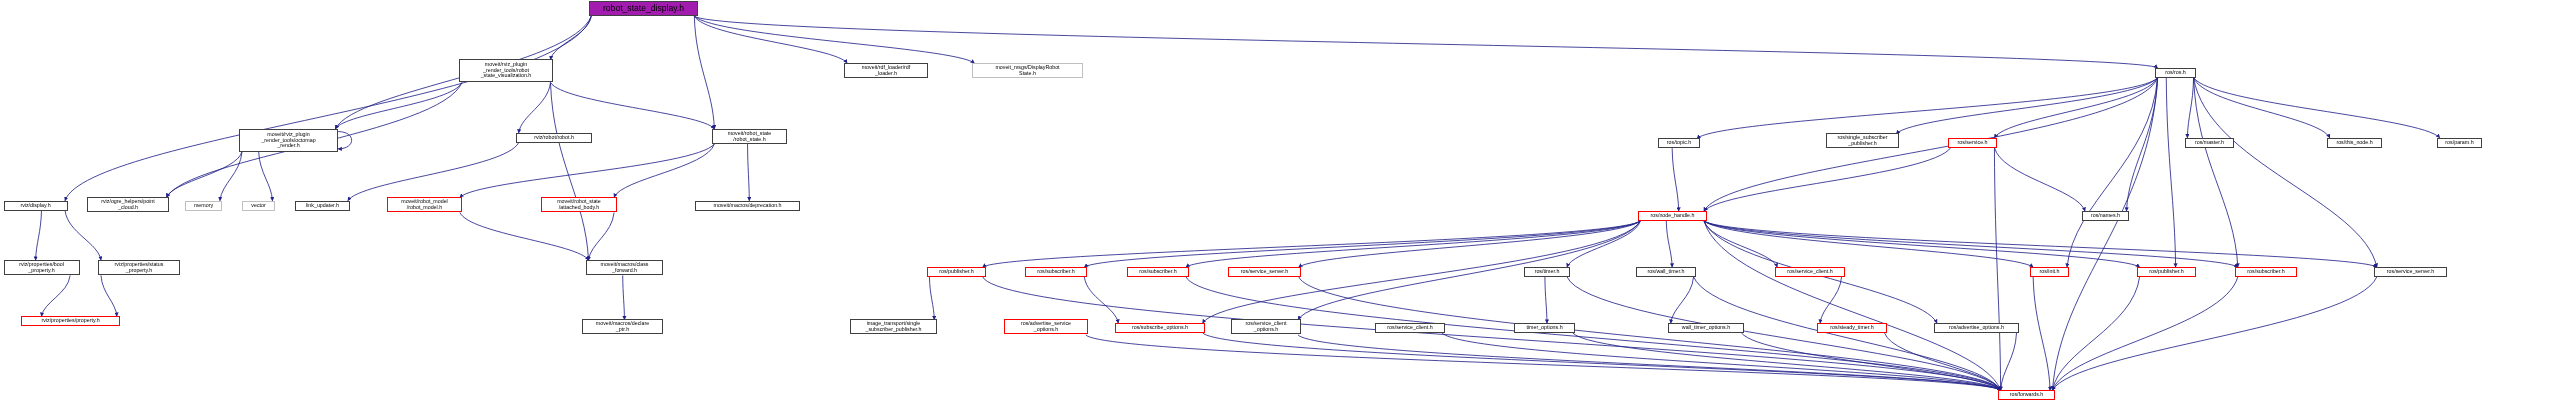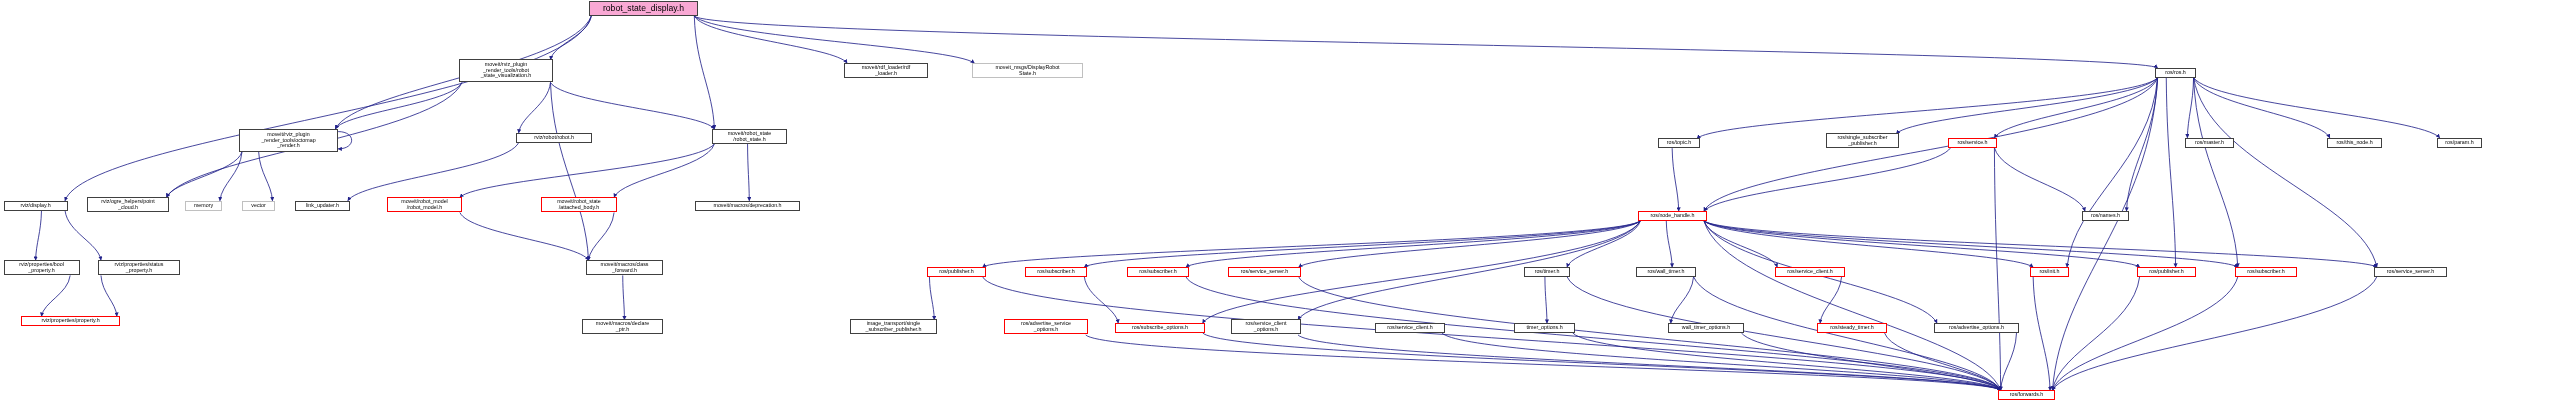--- a/index.html
+++ b/index.html
@@ -29,21 +29,21 @@
     text-align: center;
     line-height: 1.08;
     color: #000000;
     background: #ffffff;
     border: 0.7px solid #404040;
     white-space: pre-line;
     overflow: hidden;
     z-index: 5;
   }
   .node.root {
-    background: #f9a8d4;
+    background: #a21caf;
     border: 0.7px solid #404040;
   }
   .node.red {
     border: 0.7px solid #ff0000;
   }
   .node.grey {
     border: 0.7px solid #c0c0c0;
   }
 </style>
 </head>

